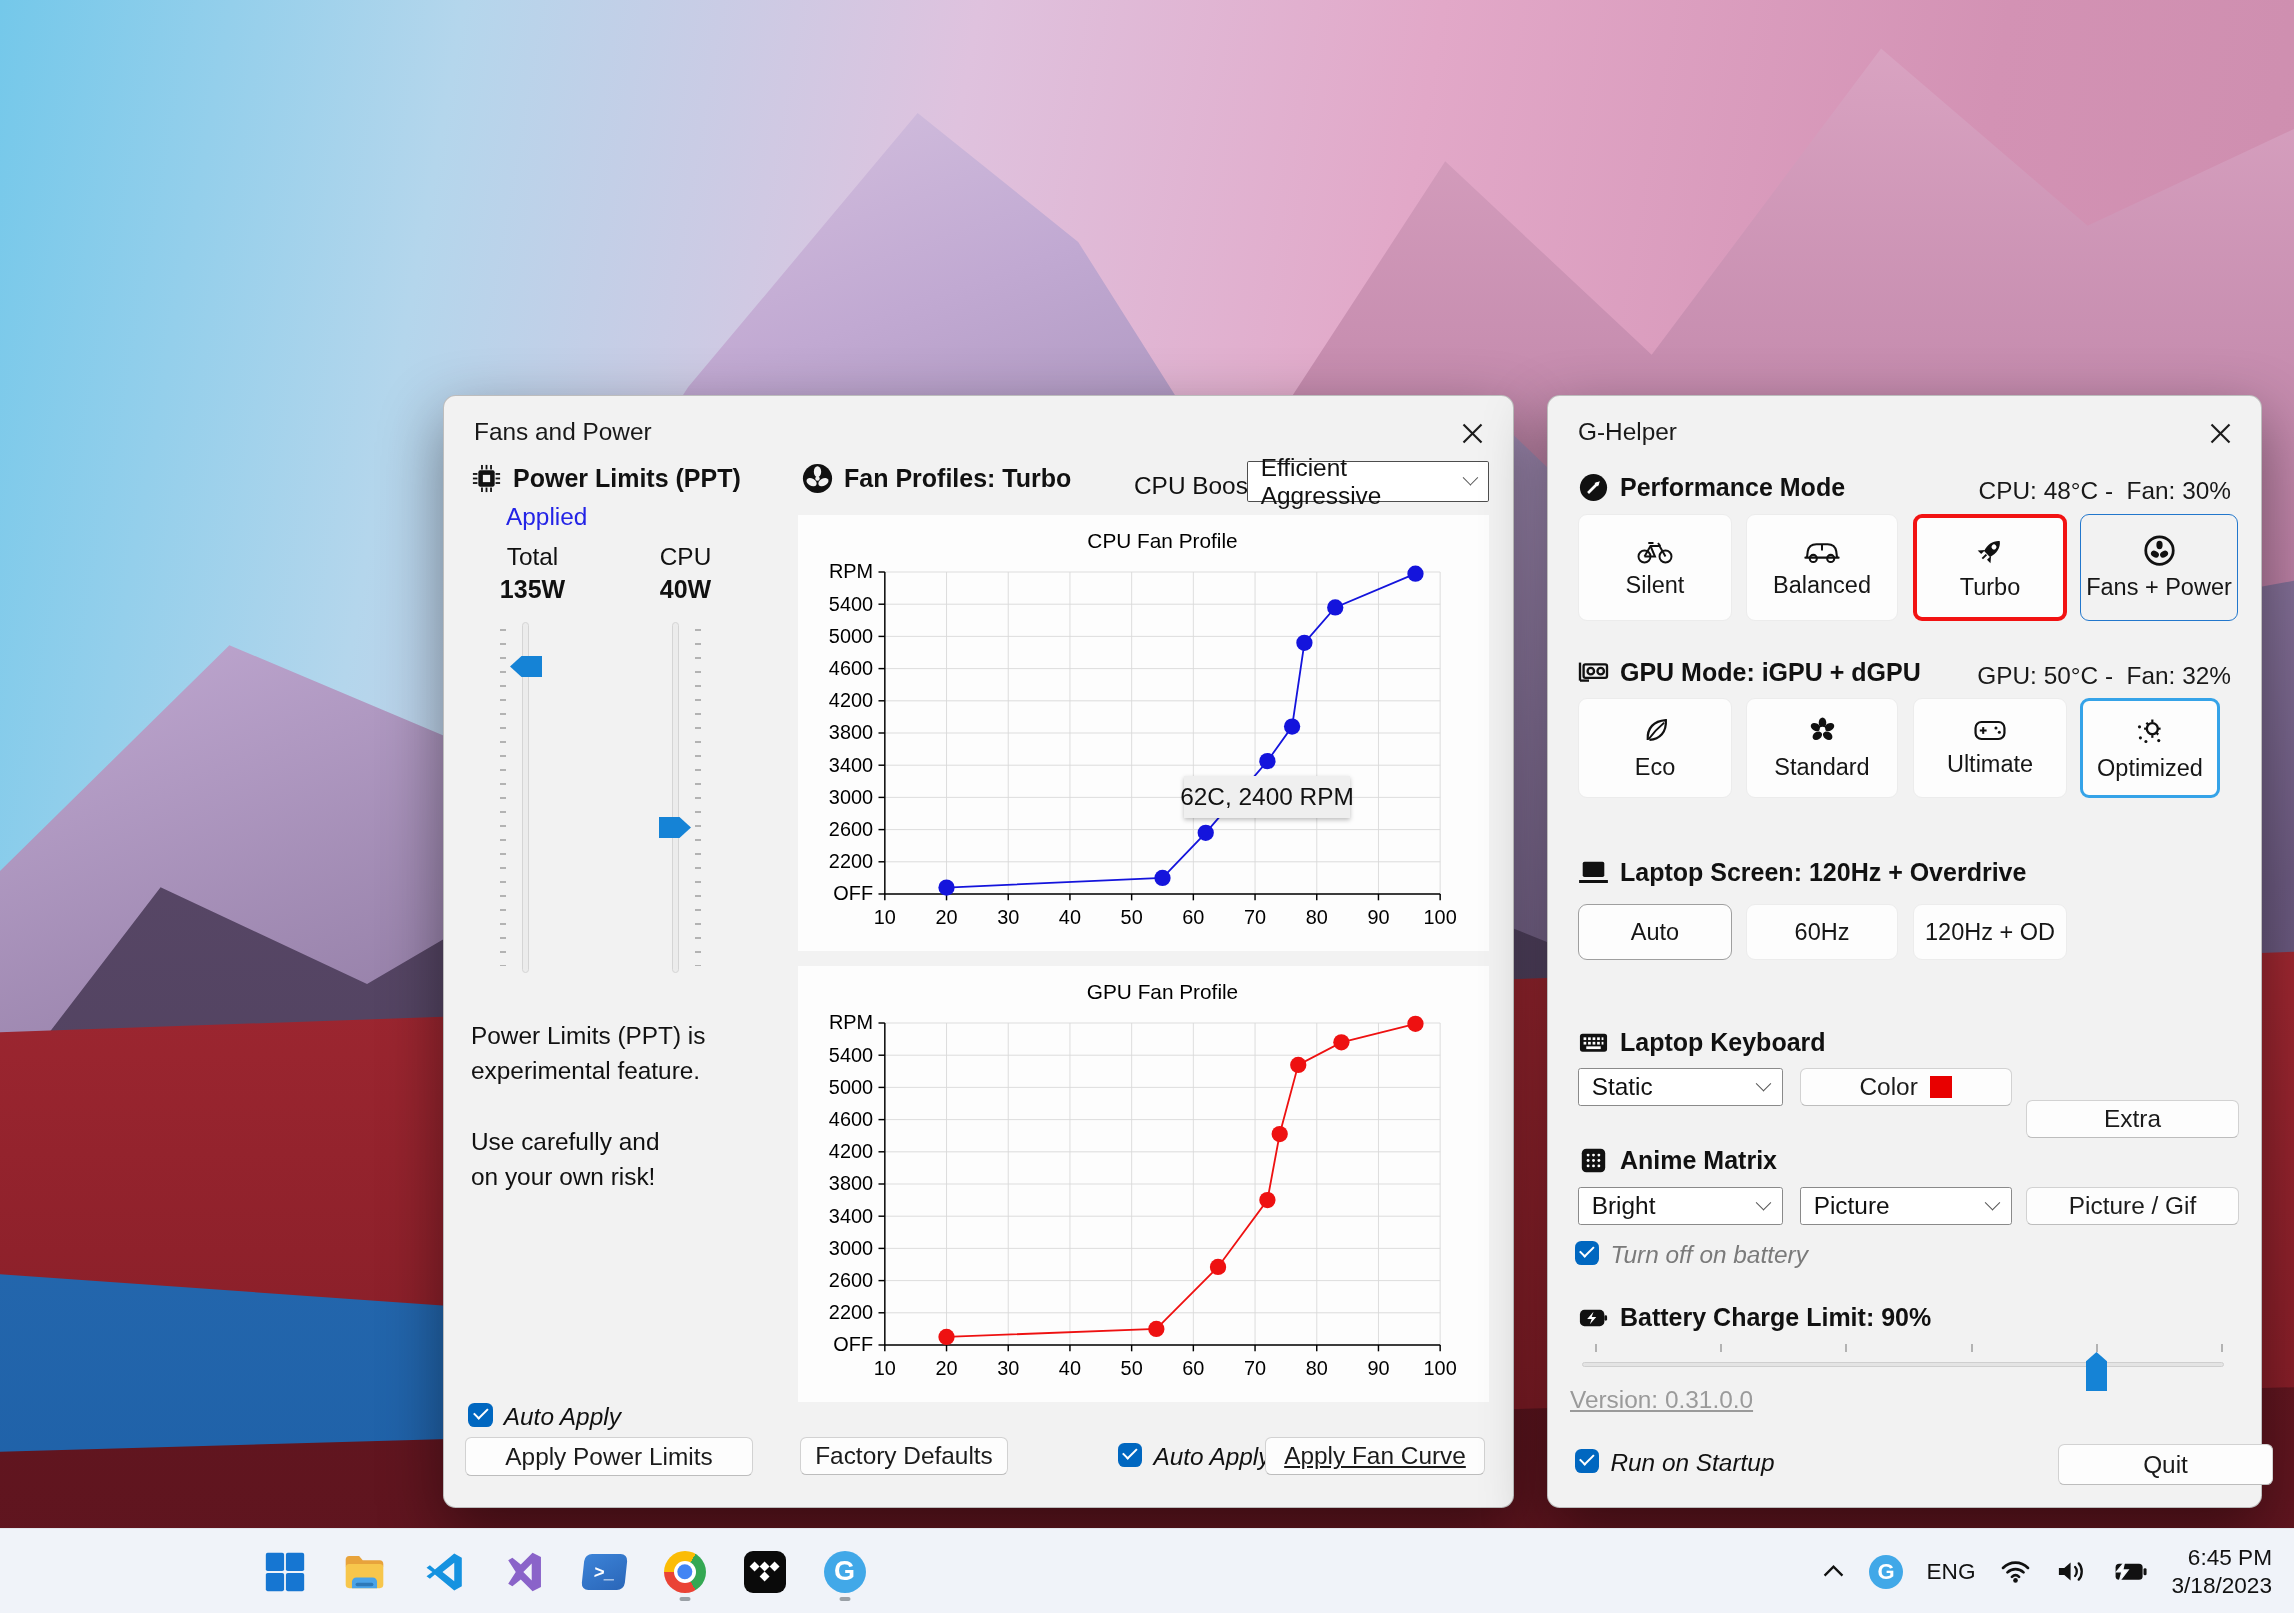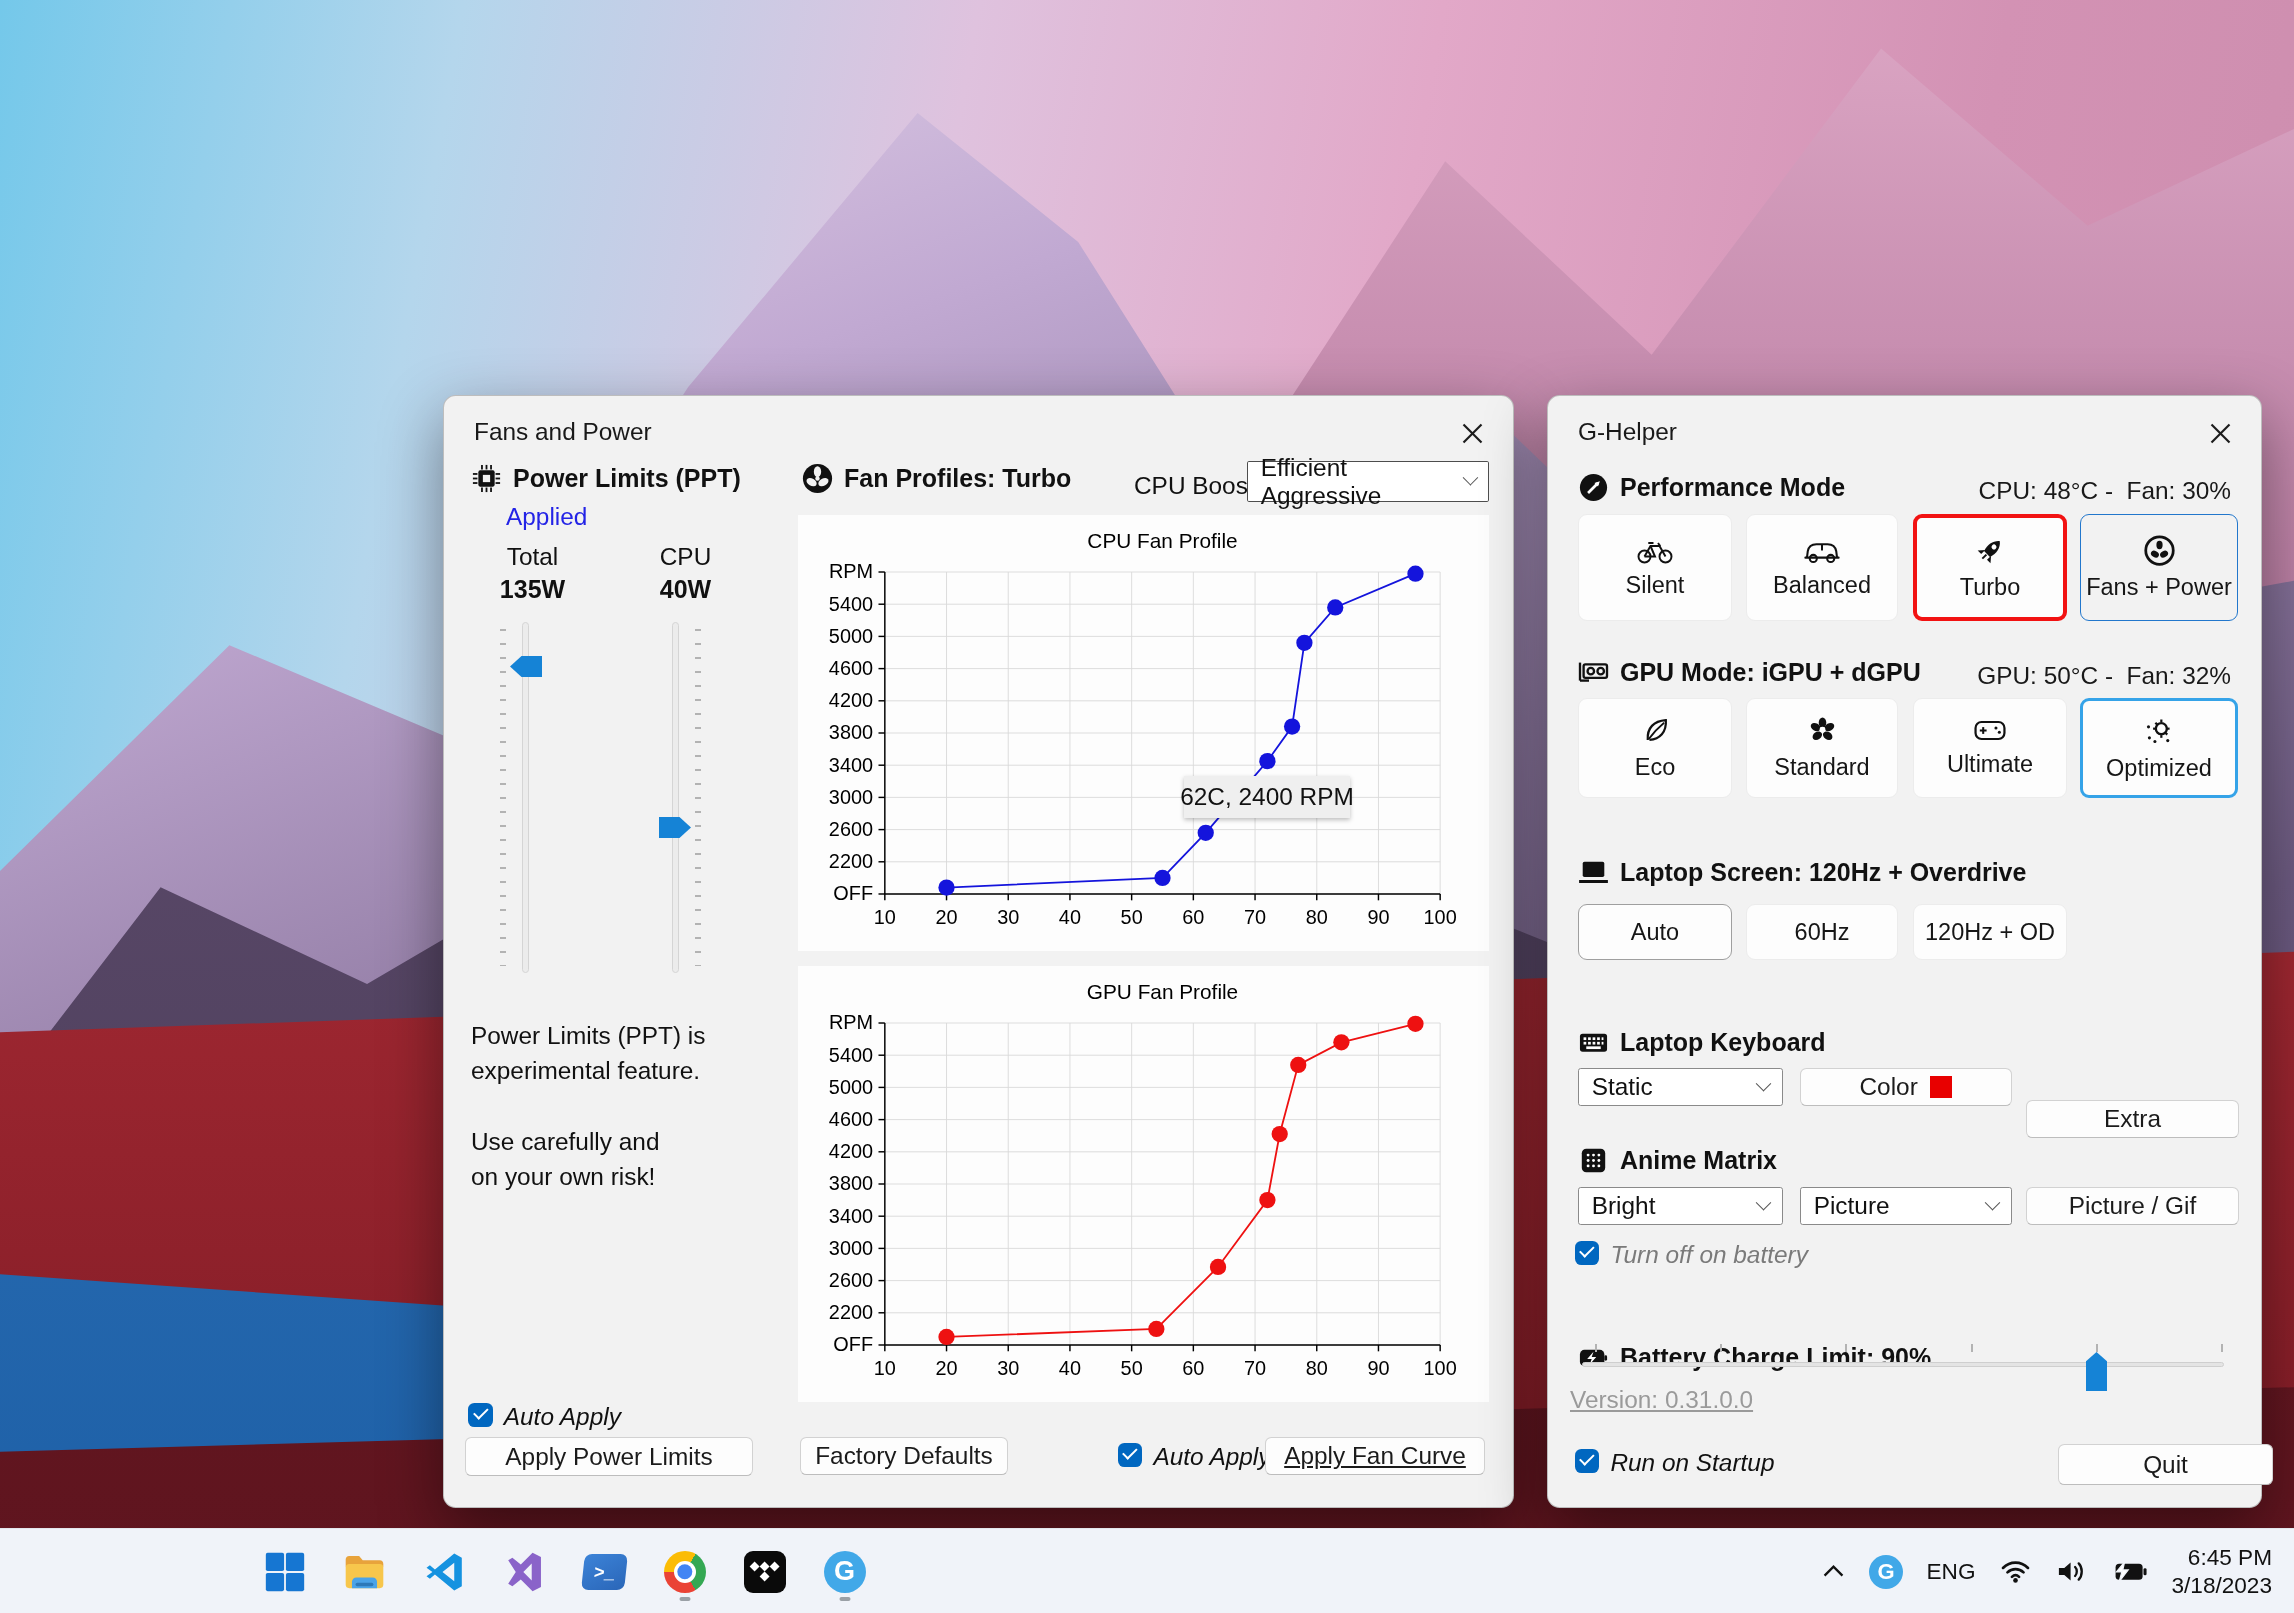--- a/index.html
+++ b/index.html
@@ -447,21 +447,21 @@
         <rect x="3" y="4" width="34" height="20" rx="7" fill="none" stroke="#111" stroke-width="2.6"></rect>
         <g stroke="#111" stroke-width="2.4">
           <line x1="12" y1="10" x2="12" y2="18"></line>
           <line x1="8" y1="14" x2="16" y2="14"></line>
         </g>
         <circle cx="27" cy="11" r="1.8" fill="#111"></circle>
         <circle cx="31" cy="16" r="1.8" fill="#111"></circle>
       </svg>
     <span class="ml">Ultimate</span>
   </div>
-  <div class="mode-btn sel-blue" style="left:532px; top:302px; width:158px; height:100px;">
+  <div class="mode-btn sel-blue" style="left:532px; top:302px; width:140px; height:100px;">
     <svg width="33" height="33" viewBox="0 0 36 36">
         <circle cx="20" cy="16" r="6" fill="none" stroke="#111" stroke-width="2.6"></circle>
         <g stroke="#111" stroke-width="2.4">
           <line x1="20" y1="6" x2="20" y2="9"></line>
           <line x1="20" y1="23" x2="20" y2="26"></line>
           <line x1="11" y1="16" x2="14" y2="16"></line>
           <line x1="26" y1="16" x2="29" y2="16"></line>
           <line x1="13.5" y1="9.5" x2="15.6" y2="11.6"></line>
           <line x1="24.4" y1="20.4" x2="26.5" y2="22.5"></line>
         </g>
@@ -551,21 +551,21 @@
   <div class="dd" style="left:252px; top:791px; width:212px; height:38px;">
     <span>Picture</span>
     <span class="chev"></span>
   </div>
   <div class="btn" style="left:478px; top:791px; width:213px; height:38px;">Picture / Gif</div>
   <div class="chk gray-lab" style="left:27px; top:845px;">
     <span class="box"></span>
     <span class="lab">Turn off on battery</span>
   </div>
 
-  <div class="h-row" style="left:30px; top:946px;">
+  <div class="h-row" style="left:30px; top:906px;">
     <span class="h-ic">
       <svg width="29" height="20" viewBox="0 0 32 22">
           <rect x="1" y="2" width="27" height="18" rx="5" fill="#111"></rect>
           <rect x="28" y="8" width="3" height="6" rx="1.5" fill="#111"></rect>
           <polygon points="16,4 9,12 14,12 12,18 19,10 14,10" fill="#fff"></polygon>
         </svg>
     </span>
     <span class="h-txt">Battery Charge Limit: 90%</span>
   </div>
   <div class="hticks" style="left:47px; top:948px; width:628px;">

